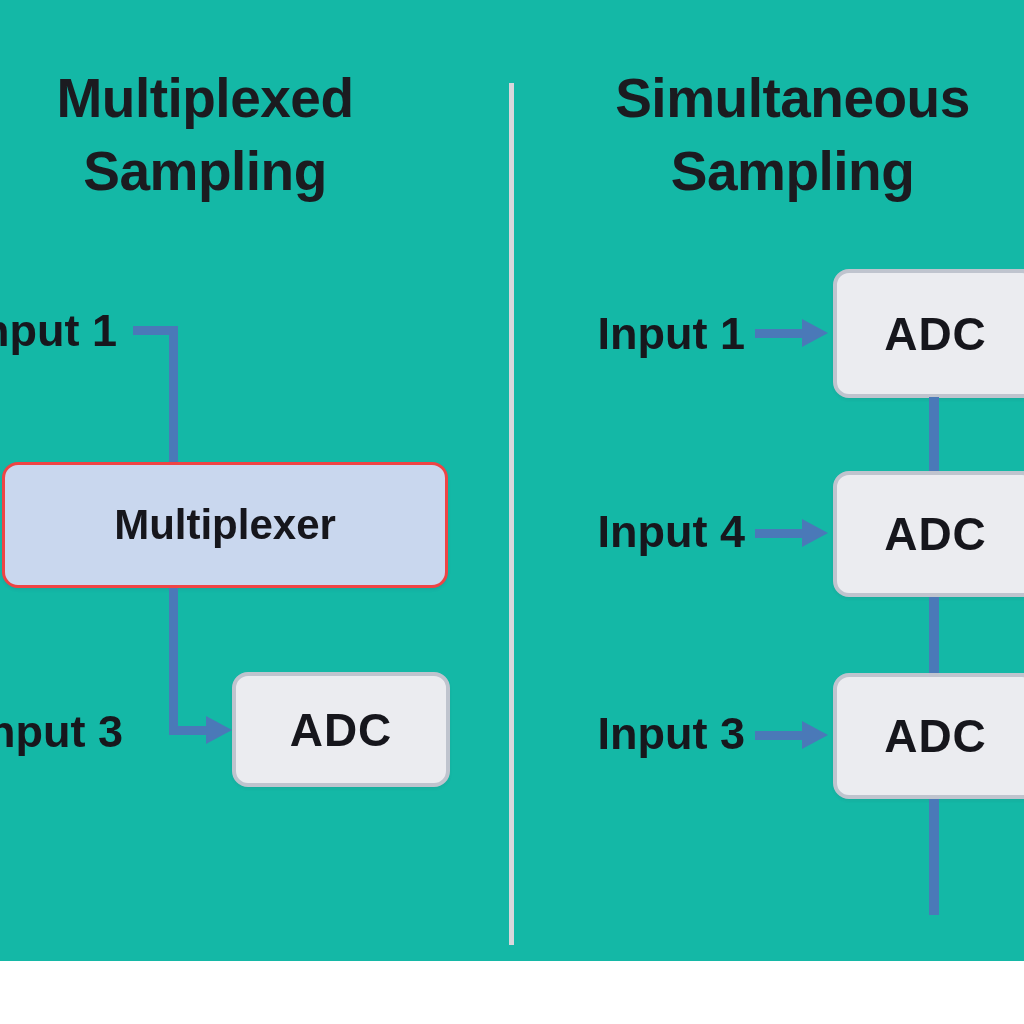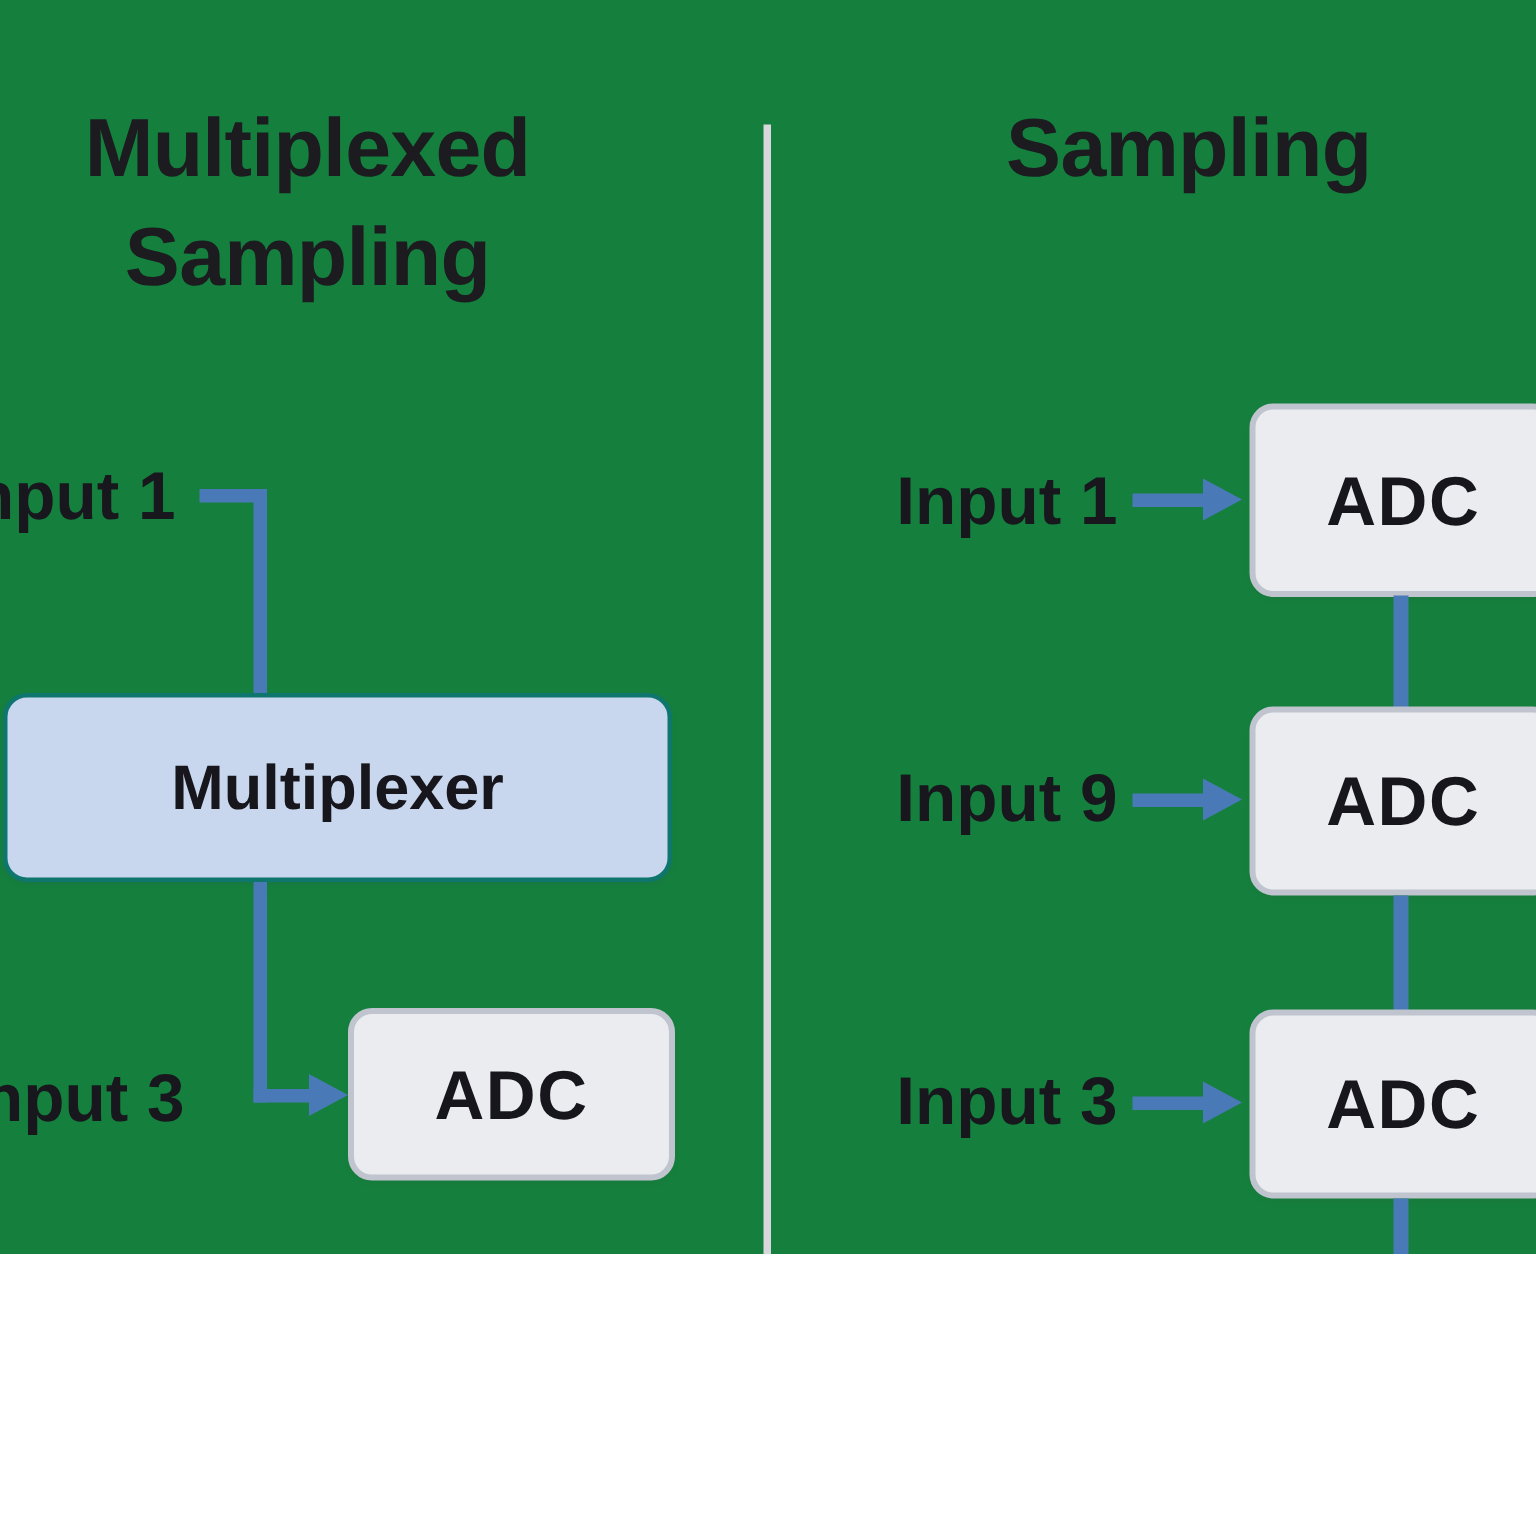--- a/index.html
+++ b/index.html
@@ -1,20 +1,20 @@
 <!DOCTYPE html>
 <html><head>
 <meta charset="utf-8">
 <style>
   html, body { margin: 0; padding: 0; background: #ffffff; }
   .canvas {
     position: relative;
     width: 1024px;
-    height: 836px;
-    background: #15803d;
+    height: 961px;
+    background: #14b8a6;
     overflow: hidden;
     font-family: "Liberation Sans", sans-serif;
     color: #17171d;
   }
   .title {
     position: absolute;
     text-align: center;
     font-size: 55px;
     font-weight: 700;
     line-height: 73px;
@@ -36,21 +36,21 @@
     width: 0; height: 0;
     border-top: 14px solid transparent;
     border-bottom: 14px solid transparent;
     border-left: 26px solid #4a79b8;
   }
   .mux-box {
     position: absolute;
     left: 2px; top: 462px;
     width: 446px; height: 126px;
     background: #c9d7ee;
-    border: 3px solid #0f766e;
+    border: 3px solid #ef4444;
     border-radius: 16px;
     box-sizing: border-box;
     display: flex; align-items: center; justify-content: center;
     box-shadow: 0 2px 3px rgba(40,60,100,0.10);
   }
   .mux-label { font-size: 42px; font-weight: 700; color: #16161c; }
   .adc-box {
     position: absolute;
     background: #ebecf0;
     border: 4px solid #bfc4ce;
@@ -97,33 +97,34 @@
   <div class="wire" style="left:169px; top:726px; width:37px; height:9px;"></div>
   <div class="arrow-head" style="left:206px; top:716px;"></div>
 
   <div class="io-label" style="right:901px; top:706px;">Input 3</div>
 
   <div class="adc-box adc-left">
     <span class="adc-label">ADC</span>
   </div>
 
   <div class="title title-right">
+    <div>Simultaneous</div>
     <div>Sampling</div>
   </div>
 
   <div class="io-label" style="right:279px; top:308px;">Input 1</div>
   <div class="wire" style="left:755px; top:329px; width:47px; height:9px;"></div>
   <div class="arrow-head" style="left:802px; top:319px;"></div>
   <div class="adc-box adc-right adc-r1">
     <span class="adc-label">ADC</span>
   </div>
 
   <div class="wire" style="left:929px; top:397px; width:10px; height:75px;"></div>
 
-  <div class="io-label" style="right:279px; top:506px;">Input 9</div>
+  <div class="io-label" style="right:279px; top:506px;">Input 4</div>
   <div class="wire" style="left:755px; top:529px; width:47px; height:9px;"></div>
   <div class="arrow-head" style="left:802px; top:519px;"></div>
   <div class="adc-box adc-right adc-r2">
     <span class="adc-label">ADC</span>
   </div>
 
   <div class="wire" style="left:929px; top:597px; width:10px; height:77px;"></div>
 
   <div class="io-label" style="right:279px; top:708px;">Input 3</div>
   <div class="wire" style="left:755px; top:731px; width:47px; height:9px;"></div>

